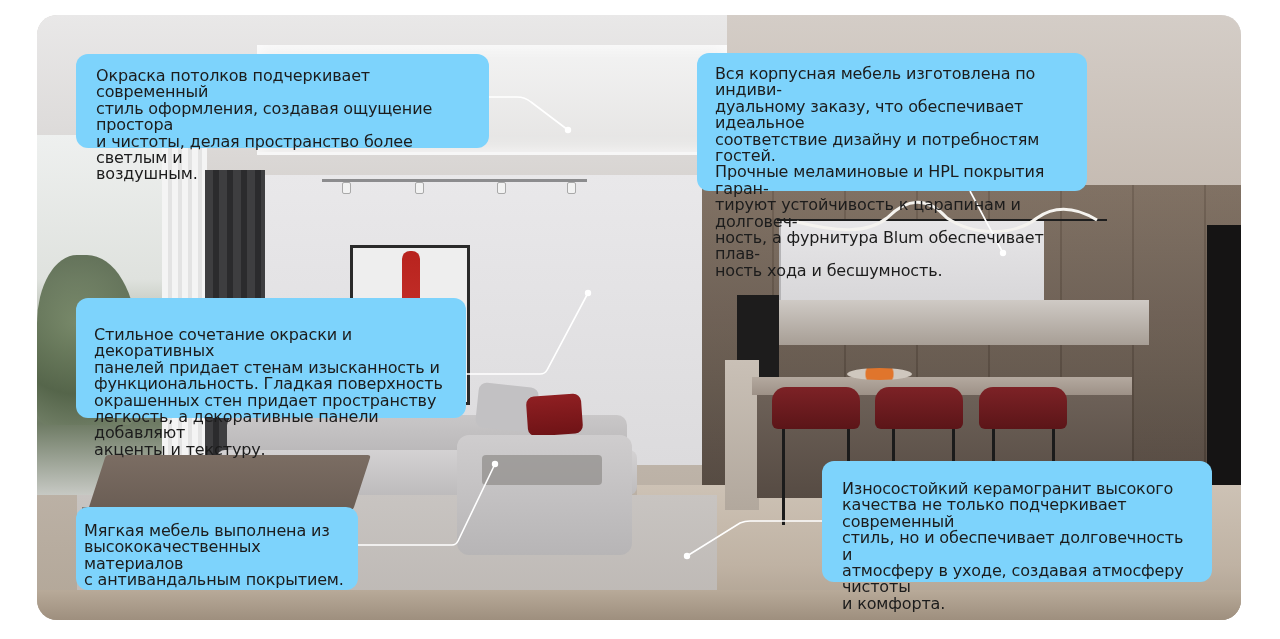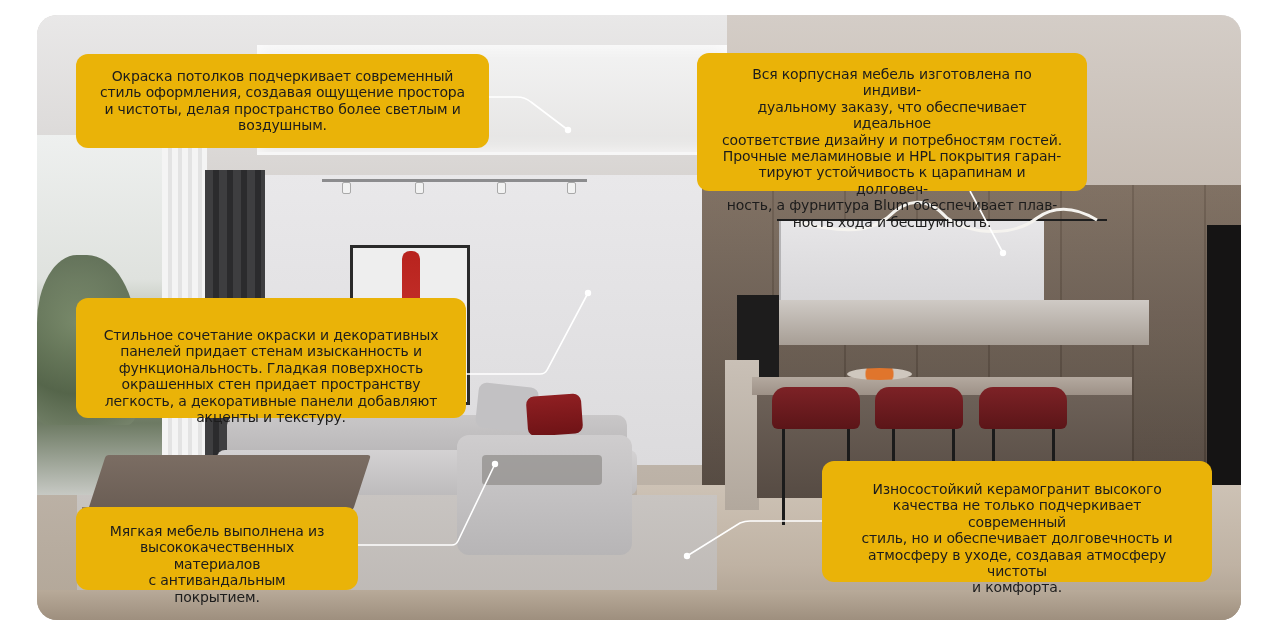--- a/index.html
+++ b/index.html
@@ -93,31 +93,30 @@
     .floor { left: 600px; top: 470px; width: 604px; height: 135px;
       background: linear-gradient(180deg, #cdc2b5 0%, #bfb2a3 60%, #a99b8b 100%); }
     .floor-bottom { left: 0; top: 575px; width: 1204px; height: 30px;
       background: linear-gradient(180deg, #b8aa99, #9e8f7e); }
 
     
     .leaders { position: absolute; left: 0; top: 0; width: 1280px; height: 639px; pointer-events: none; }
 
     
     .card {
-      position: absolute; background: #eab308; border-radius: 12px;
-      color: #1c1c1c; font-size: 14px; line-height: 16.4px;
+      position: absolute; background: #7dd3fc; border-radius: 12px;
+      color: #1c1c1c; font-size: 16px; line-height: 16.4px;
       font-family: "DejaVu Sans", "Liberation Sans", sans-serif;
       letter-spacing: -0.15px;
-      text-align: center;
     }
     .card p { white-space: pre-line; }
     .card-ceiling  { left: 76px;  top: 54px;  width: 413px; height: 94px; padding: 14px 20px; }
-    .card-cabinets { left: 697px; top: 53px;  width: 390px; height: 138px; padding: 13px 24px; }
+    .card-cabinets { left: 697px; top: 53px;  width: 390px; height: 138px; padding: 13px 18px; }
     .card-walls    { left: 76px;  top: 298px; width: 390px; height: 120px; padding: 29px 18px; }
-    .card-sofa     { left: 76px;  top: 507px; width: 282px; height: 83px;  padding: 16px 29px; }
+    .card-sofa     { left: 76px;  top: 507px; width: 282px; height: 83px;  padding: 16px 8px; }
     .card-floor    { left: 822px; top: 461px; width: 390px; height: 121px; padding: 20px 20px; }
   </style>
 </head>
 <body>
 
 <div class="photo">
   <div class="layer ceiling"></div>
   <div class="layer ceiling-right"></div>
   <div class="layer ceiling-recess"></div>
   <div class="layer wall-left"></div>

